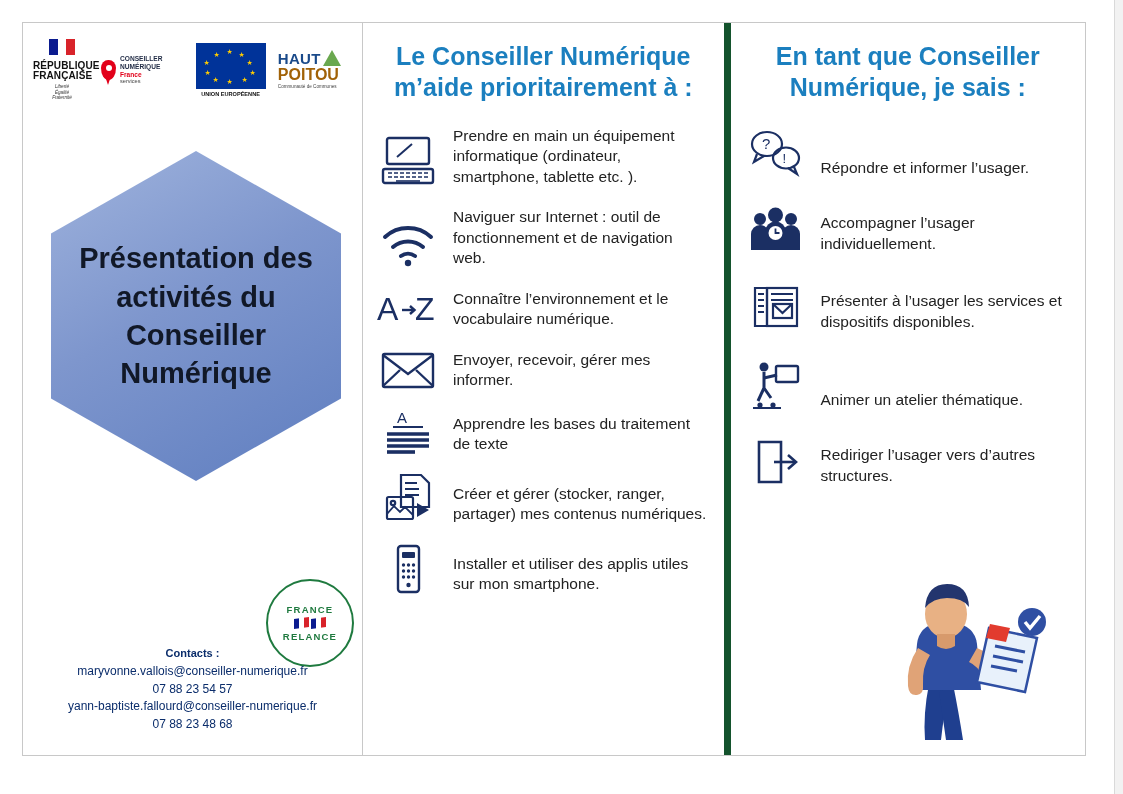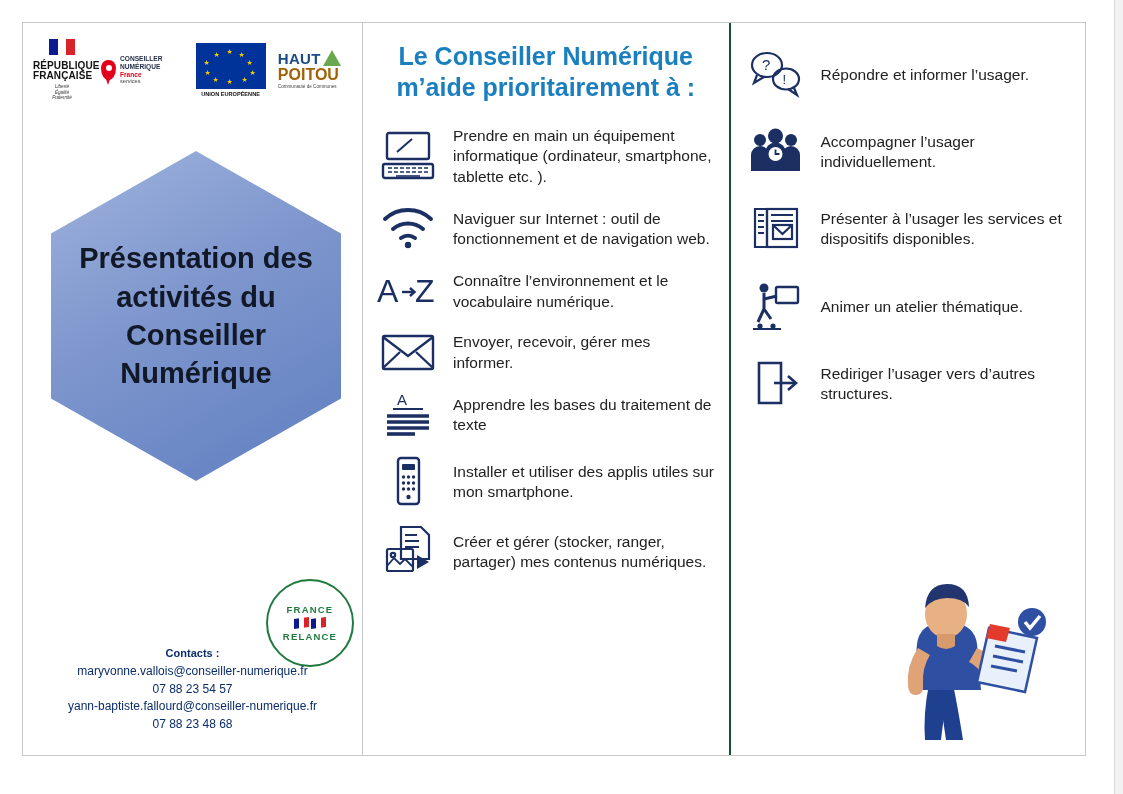--- a/index.html
+++ b/index.html
@@ -41,21 +41,21 @@
     box-sizing: border-box;
     display: flex;
   }
 
   .col {
     box-sizing: border-box;
     height: 100%;
     position: relative;
   }
   .col-left   { width: 340px; border-right: 1px solid #c8c8c8; }
-  .col-mid    { width: 368px; border-right: 2px solid #14532d; }
+  .col-mid    { width: 368px; border-right: 7px solid #14532d; }
   .col-right  { width: 355px; }
 
   
   .logos {
     display: flex;
     align-items: center;
     gap: 10px;
     padding: 12px 0 0 10px;
     height: 70px;
   }
@@ -208,21 +208,21 @@
   }
   .col-mid .col-head { font-size: 25px; }
   .col-right .col-head { font-size: 25px; }
 
   
   .items {
     padding: 22px 14px 0 14px;
   }
   .item {
     display: flex;
-    align-items: center;
+    align-items: flex-end;
     gap: 14px;
     margin-bottom: 18px;
   }
   .item .ico {
     flex: 0 0 auto;
     width: 62px;
     display: flex;
     align-items: center;
     justify-content: center;
     color: #1b2f63;
@@ -389,20 +389,34 @@
               <path d="M14 18 H44" stroke-width="2"></path>
               <g stroke-width="3.6">
                 <path d="M8 25 H50"></path>
                 <path d="M8 31 H50"></path>
                 <path d="M8 37 H50"></path>
                 <path d="M8 43 H36"></path>
               </g>
             </svg>
           </div>
           <div class="txt">Apprendre les bases du traitement de texte</div>
+        </div>
+
+        <div class="item">
+          <div class="ico">
+            <svg width="58" height="52" viewBox="0 0 58 52" fill="none" stroke="#1b2f63" stroke-width="2.2">
+              <path d="M22 2 H42 L50 10 V34 H22 Z"></path>
+              <path d="M26 10 H38 M26 16 H40 M26 22 H40"></path>
+              <rect x="8" y="24" width="26" height="22" rx="1.6"></rect>
+              <path d="M8 41 L15 33 L21 39 L26 34 L34 42" stroke-width="1.8"></path>
+              <circle cx="14" cy="30" r="2.2"></circle>
+              <path d="M38 30 l12 7 -12 7 Z" fill="#1b2f63" stroke="none"></path>
+            </svg>
+          </div>
+          <div class="txt">Créer et gérer (stocker, ranger, partager) mes contenus numériques.</div>
         </div>
 
         <div class="item">
           <div class="ico">
             <svg width="58" height="52" viewBox="0 0 58 52" fill="none" stroke="#1b2f63" stroke-width="2.4">
               <rect x="19" y="3" width="21" height="46" rx="3"></rect>
               <g fill="#1b2f63" stroke="none">
                 <rect x="23" y="9" width="13" height="6" rx="1"></rect>
                 <circle cx="24.5" cy="22" r="1.7"></circle>
                   <circle cx="29.5" cy="22" r="1.7"></circle>
@@ -413,38 +427,25 @@
                 <circle cx="24.5" cy="34" r="1.7"></circle>
                   <circle cx="29.5" cy="34" r="1.7"></circle>
                   <circle cx="34.5" cy="34" r="1.7"></circle>
                 <circle cx="29.5" cy="42" r="2.2"></circle>
               </g>
             </svg>
           </div>
           <div class="txt">Installer et utiliser des applis utiles sur mon smartphone.</div>
         </div>
 
-        <div class="item">
-          <div class="ico">
-            <svg width="58" height="52" viewBox="0 0 58 52" fill="none" stroke="#1b2f63" stroke-width="2.2">
-              <path d="M22 2 H42 L50 10 V34 H22 Z"></path>
-              <path d="M26 10 H38 M26 16 H40 M26 22 H40"></path>
-              <rect x="8" y="24" width="26" height="22" rx="1.6"></rect>
-              <path d="M8 41 L15 33 L21 39 L26 34 L34 42" stroke-width="1.8"></path>
-              <circle cx="14" cy="30" r="2.2"></circle>
-              <path d="M38 30 l12 7 -12 7 Z" fill="#1b2f63" stroke="none"></path>
-            </svg>
-          </div>
-          <div class="txt">Créer et gérer (stocker, ranger, partager) mes contenus numériques.</div>
-        </div>
-
       </div>
     </div>
 
     <div class="col col-right">
+      <div class="col-head">En tant que Conseiller Numérique, je sais :</div>
 
       <div class="items">
 
         <div class="item">
           <div class="ico">
             <svg width="58" height="50" viewBox="0 0 58 50" fill="none" stroke="#1b2f63" stroke-width="2.2">
               <path d="M22 4 A16 12 0 1 0 8 22 L7 31 L16 27 A20 20 0 0 0 22 28 A16 12 0 1 0 22 4 Z" stroke="none" fill="none"></path>
               <ellipse cx="20" cy="16" rx="15" ry="12"></ellipse>
               <path d="M10 26 L7 34 L17 28"></path>
               <text x="15" y="21" font-size="15" font-family="Liberation Sans, sans-serif" fill="#1b2f63" stroke="none">?</text>

